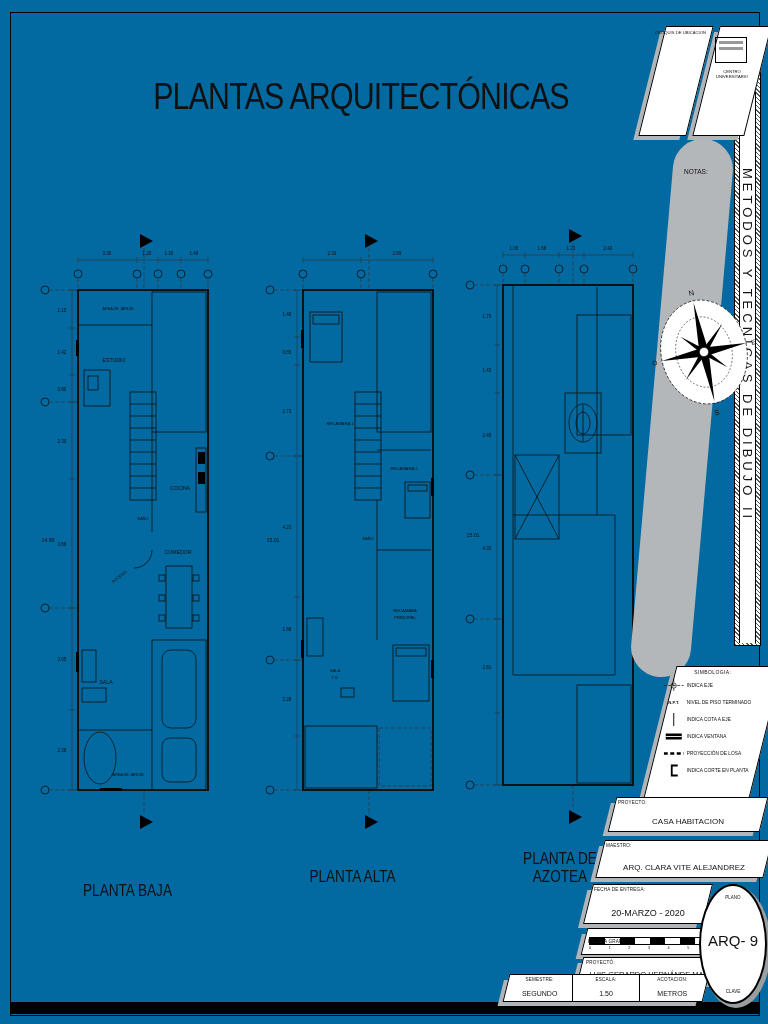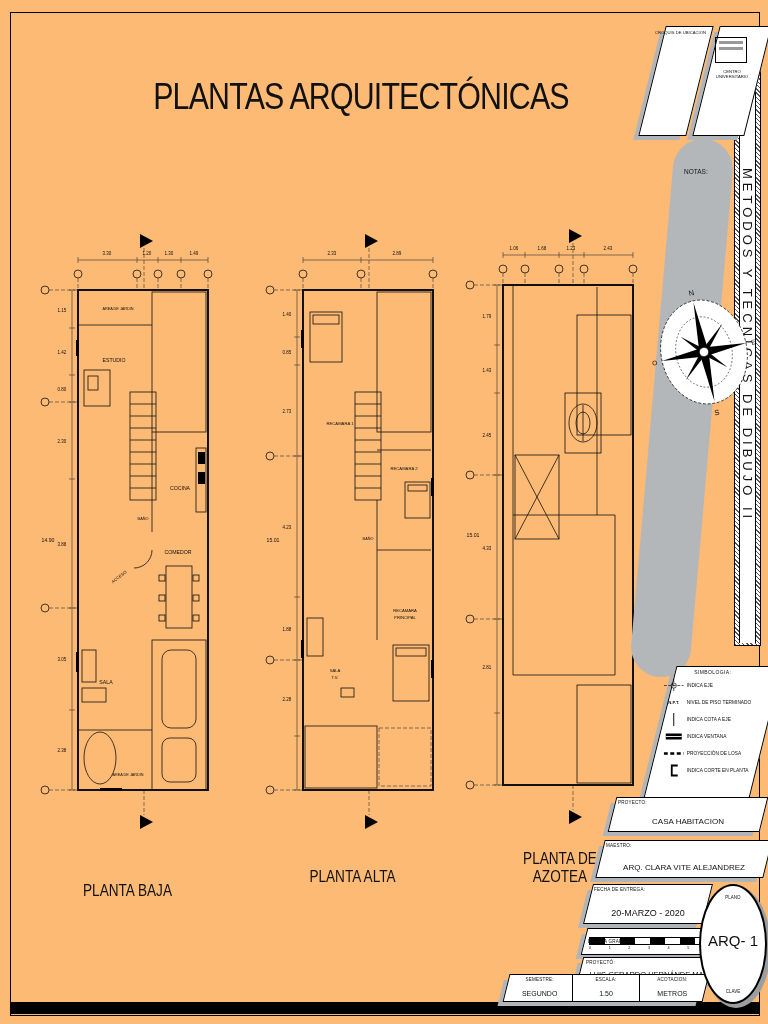--- a/index.html
+++ b/index.html
@@ -1,16 +1,16 @@
 <!DOCTYPE html>
 <html><head>
 <meta charset="utf-8">
 <style>
   html,body{margin:0;padding:0;background:#888;}
-  .sheet{position:relative;width:768px;height:1024px;background:#fdba74;overflow:hidden;
+  .sheet{position:relative;width:768px;height:1024px;background:#0369a1;overflow:hidden;
          font-family:"Liberation Sans",sans-serif;color:#111;}
   .frame{position:absolute;left:10px;top:12px;right:8px;bottom:8px;border:1.5px solid #000;}
   .bottom-band{position:absolute;left:10px;right:8px;top:1002px;height:12px;background:#000;}
   .page-title{position:absolute;left:110px;top:76px;width:480px;text-align:center;
               font-size:37px;letter-spacing:-1px;transform:scaleX(.82);transform-origin:center;
               font-weight:400;white-space:nowrap;}
   .plan-svg{position:absolute;}
   .caption{position:absolute;text-align:center;font-size:16px;transform:scaleX(.85);
            transform-origin:center;line-height:1.15;}
   
@@ -435,16 +435,16 @@
       </div>
       <div class="bcell">
         <span class="tb-label">ACOTACION:</span>
         <span class="tb-value">METROS</span>
       </div>
     </div>
   </div>
 
   <div class="plate">
     <div class="plate-plano">PLANO</div>
-    <div class="plate-num">ARQ- 1</div>
+    <div class="plate-num">ARQ- 9</div>
     <div class="plate-clave">CLAVE</div>
   </div>
 </div>
 
 </body></html>

